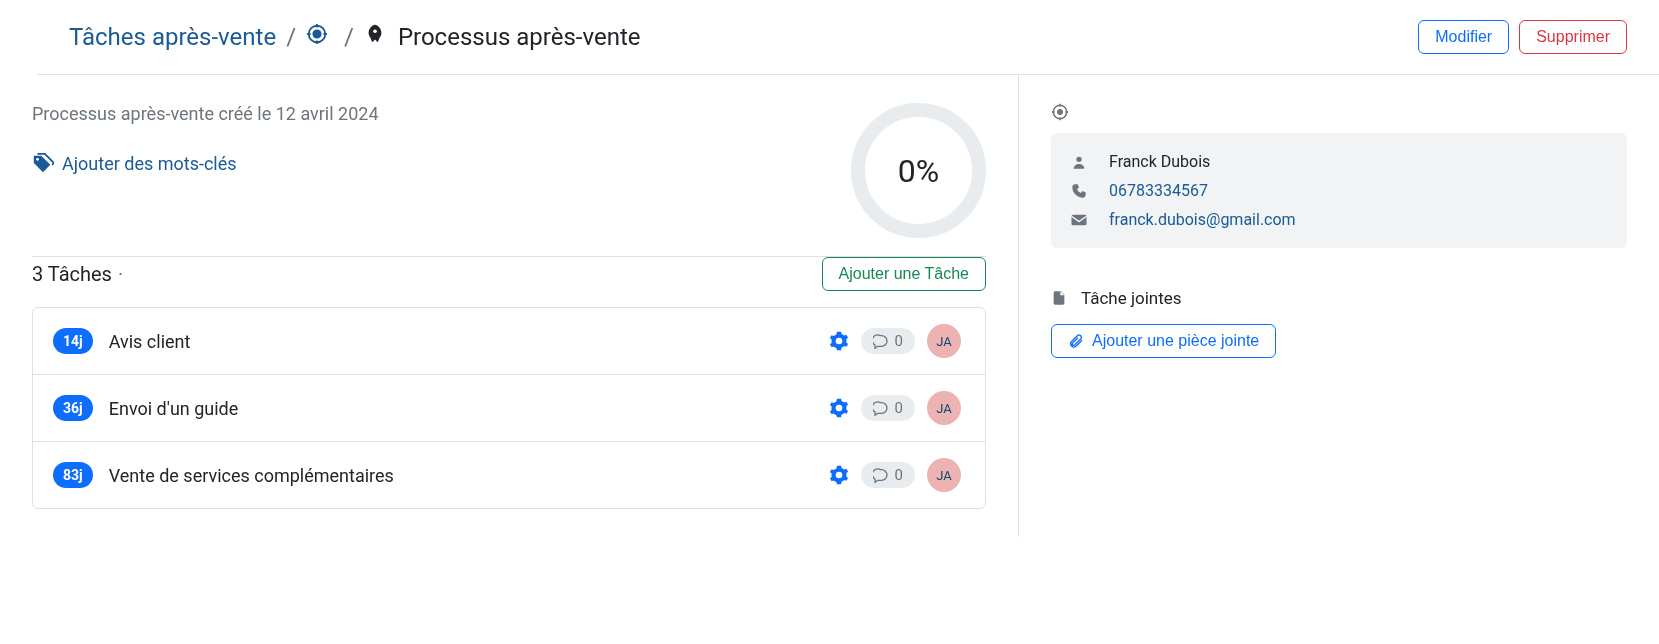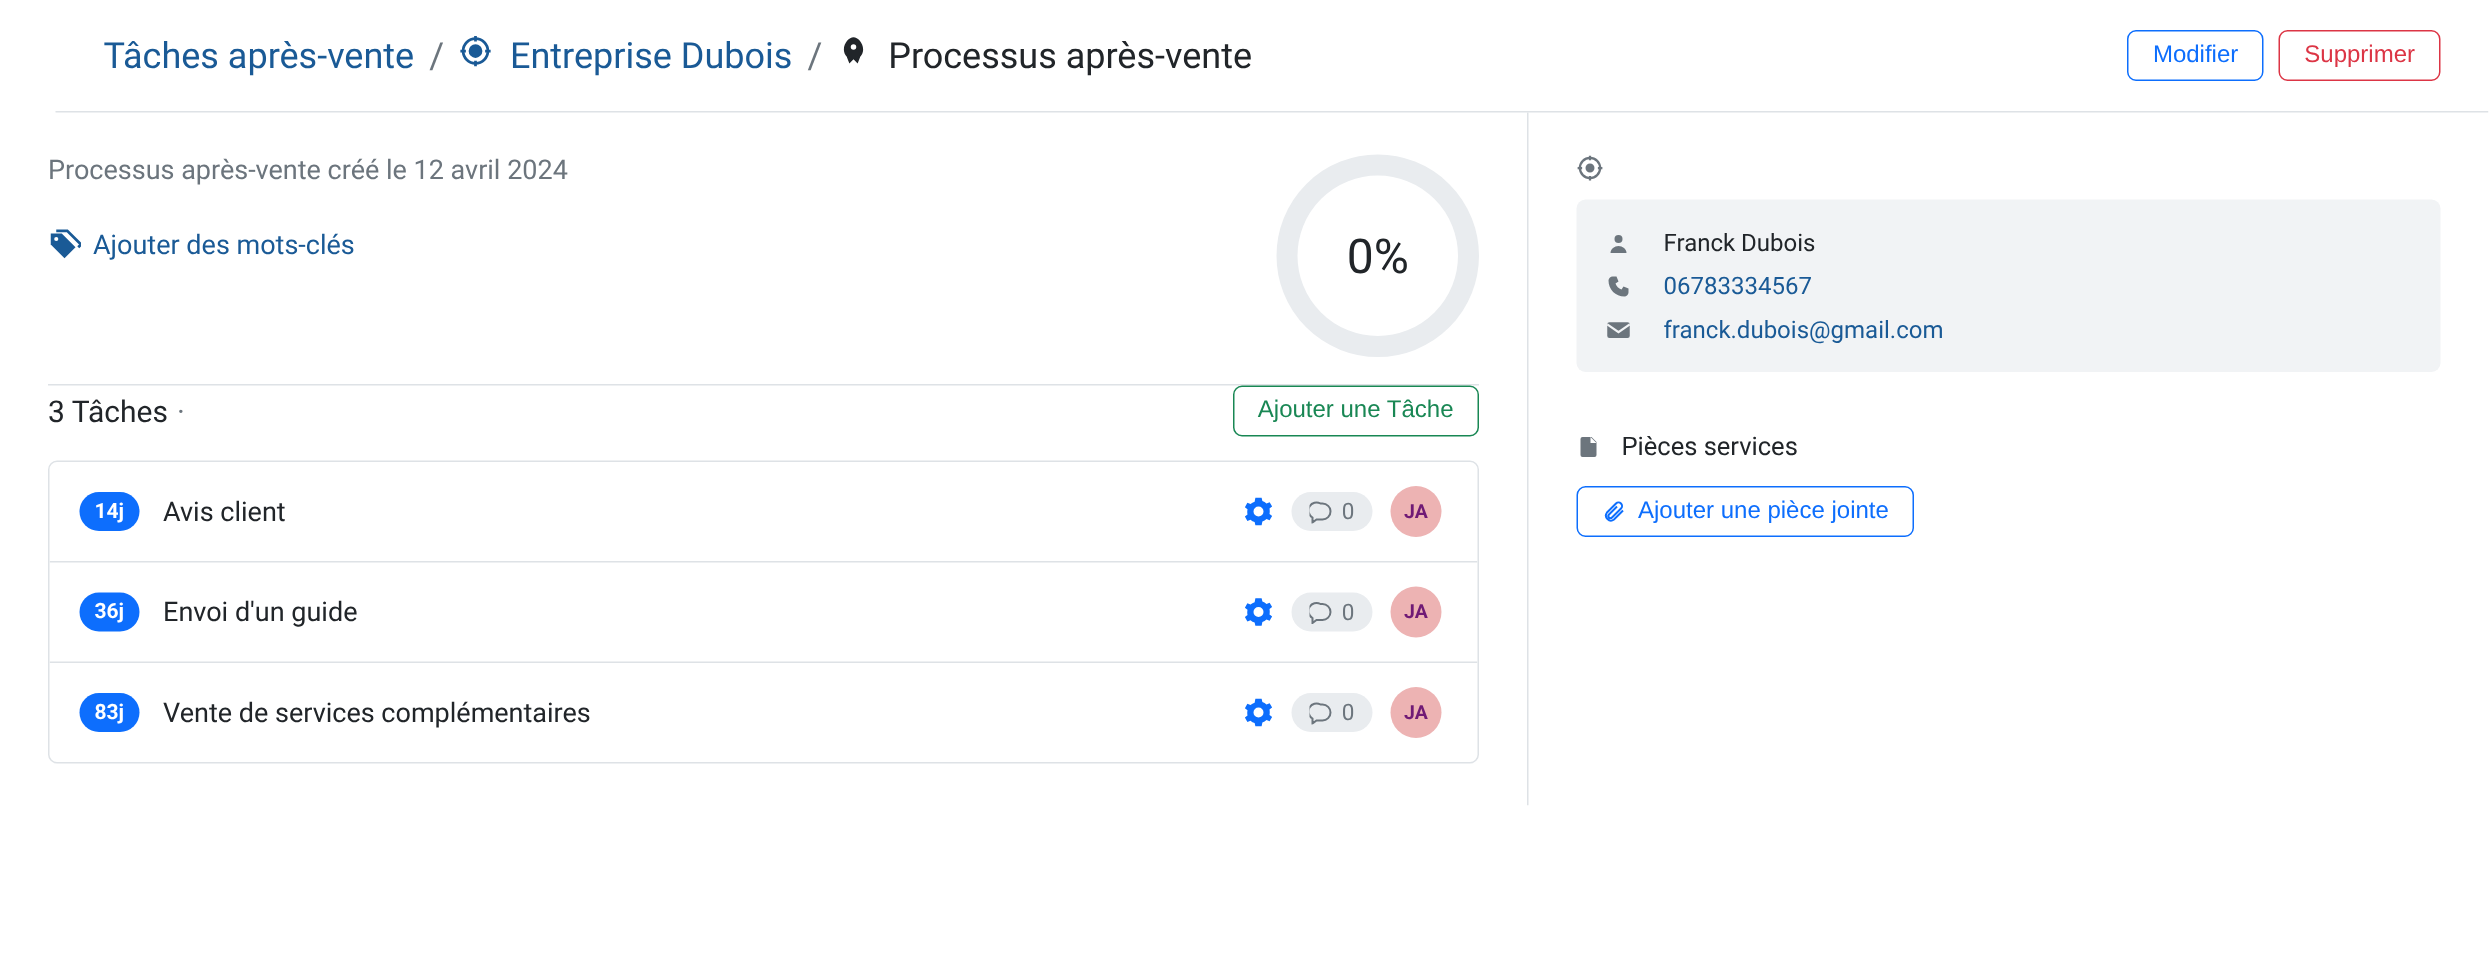--- a/index.html
+++ b/index.html
@@ -37,21 +37,21 @@
 
 .task-list { border: 1px solid #dee2e6; border-radius: 6px; overflow: hidden; }
 .task { display: flex; align-items: center; justify-content: space-between; padding: 16px 24px 16px 20px; border-bottom: 1px solid #dee2e6; }
 .task:last-child { border-bottom: none; }
 .task-left { display: flex; align-items: center; gap: 16px; }
 .badge { background: #0d6efd; color: #fff; font-weight: 700; font-size: 14px; padding: 5px 10px; border-radius: 999px; min-width: 38px; text-align: center; }
 .task-title { font-size: 18px; color: #212529; }
 .task-right { display: flex; align-items: center; gap: 12px; }
 .gear { color: #0d6efd; display: inline-flex; }
 .comment-pill { background: #e9ecef; color: #6c757d; border-radius: 999px; padding: 4px 12px; display: inline-flex; align-items: center; gap: 6px; font-size: 15px; }
-.avatar { width: 34px; height: 34px; border-radius: 50%; background: #edb3b3; color: #701a75; display: inline-flex; align-items: center; justify-content: center; font-size: 13px; font-weight: 700; }
+.avatar { width: 34px; height: 34px; border-radius: 50%; background: #edb3b3; color: #0c4a6e; display: inline-flex; align-items: center; justify-content: center; font-size: 13px; font-weight: 400; }
 
 .sidebar h3 { font-size: 17px; font-weight: 400; color: #212529; display: flex; align-items: center; gap: 14px; }
 .sidebar .sep-dot { color: #6c757d; }
 .sidebar .link { color: #1a5a96; text-decoration: none; }
 .info-box { background: #f1f3f5; border-radius: 6px; padding: 14px 18px; margin-top: 12px; }
 .info-row { display: flex; align-items: center; gap: 20px; padding: 5px 0; font-size: 16px; }
 .info-row .ico-col { width: 20px; color: #6c757d; display: inline-flex; justify-content: center; }
 .info-row .val-link { color: #1a5a96; text-decoration: none; }
 
 .attach-section { margin-top: 40px; }
@@ -70,21 +70,20 @@
       <span class="ico">
         <svg width="22" height="22" viewBox="0 0 24 24" fill="none" stroke="#1a5a96" stroke-width="2">
             <circle cx="12" cy="12" r="9"></circle>
             <circle cx="12" cy="12" r="4" fill="#1a5a96"></circle>
             <line x1="12" y1="1" x2="12" y2="5"></line>
             <line x1="12" y1="19" x2="12" y2="23"></line>
             <line x1="1" y1="12" x2="5" y2="12"></line>
             <line x1="19" y1="12" x2="23" y2="12"></line>
           </svg>
       </span>
-      <span>Entreprise Dubois</span>
     </a>
     <span class="sep">/</span>
     <span class="current">
       <span class="ico">
         <svg width="22" height="22" viewBox="0 0 24 24" fill="#212529">
             <path d="M12 2c3 0 7 4 7 9 0 2-1 4-2 5l-2 5-3-3-3 3-2-5c-1-1-2-3-2-5 0-5 4-9 7-9z"></path>
             <circle cx="12" cy="9" r="2" fill="#fff"></circle>
           </svg>
       </span>
       <span>Processus après-vente</span>
@@ -235,21 +234,21 @@
     </div>
 
     <div class="attach-section">
       <h3>
         <span>
           <svg width="16" height="18" viewBox="0 0 24 24" fill="#6c757d">
               <path d="M6 2h9l5 5v13a2 2 0 01-2 2H6a2 2 0 01-2-2V4a2 2 0 012-2z"></path>
               <path d="M14 2v6h6" fill="#fff"></path>
             </svg>
         </span>
-        <span>Pièces services</span>
+        <span>Tâche jointes</span>
       </h3>
       <div class="attach-btn-wrap">
         <button class="btn btn-info-outline">
           <span>
             <svg width="16" height="16" viewBox="0 0 24 24" fill="none" stroke="#0d6efd" stroke-width="2">
                 <path d="M21 11l-9 9a5 5 0 01-7-7l9-9a3.5 3.5 0 015 5l-9 9a2 2 0 01-3-3l8-8"></path>
               </svg>
           </span>
           <span>Ajouter une pièce jointe</span>
         </button>

